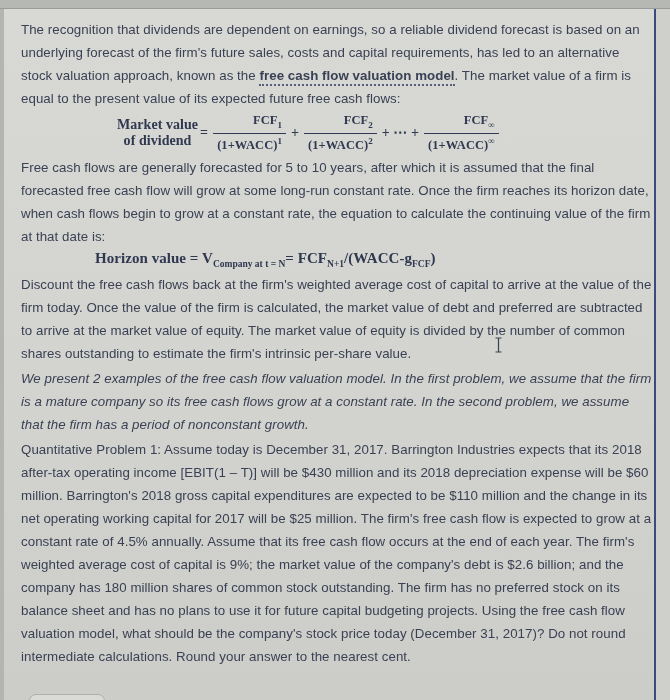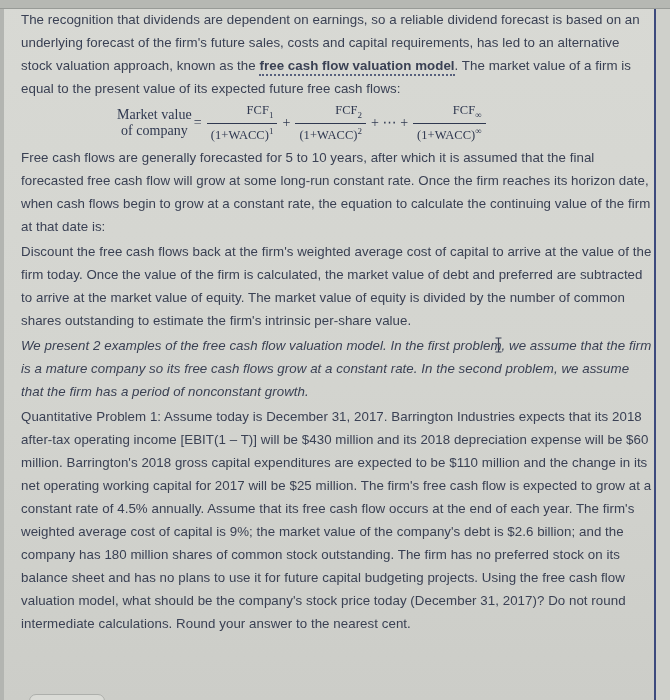--- a/index.html
+++ b/index.html
@@ -22,31 +22,31 @@
     background:#b3b5b1;
   }
   .right-accent-line {
     position:absolute; top:9px; bottom:0; left:654px; width:2px;
   }
   .right-outer {
     position:absolute; top:9px; bottom:0; left:656px; right:0;
     background:#cfd0cb;
   }
   .content {
-    position:absolute; left:21px; top:4px; width:632px; padding-top:4px;
+    position:absolute; left:21px; top:14px; width:632px; padding-top:4px;
     font-size:13.3px; line-height:23px; color:#3a4154; letter-spacing:0.05px;
   }
   .content p { margin:0 0 2px 0; }
   .term-link {
     font-weight:bold; padding-bottom:1px;
     border-bottom:2px dotted #565f7c; cursor:pointer;
   }
   .formula {
     font-family:"Liberation Serif", serif; color:#2f3850;
-    margin:3px 0 3px 96px; line-height:normal; white-space:nowrap;
+    margin:3px 0 3px 96px; line-height:normal; white-space:nowrap;font-weight:bold;
   }
   .stack { display:inline-block; text-align:center; vertical-align:middle; line-height:16px; font-size:14px; }
   .stack span { display:block; }
   .frac { display:inline-block; text-align:center; vertical-align:middle; margin:0 3px; }
   .frac .num, .frac .den { display:block; line-height:15px; padding:0 4px; font-size:12.5px;text-align:right; }
   .frac .num { border-bottom:1px solid #2f3850; }
   .op { vertical-align:middle; margin:0 2px; font-size:14px; }
   sub { font-size:9px; letter-spacing:0; }
   sup { font-size:9px; letter-spacing:0; }
   .formula2 { font-size:15px; margin:2px 0 4px 74px; }
@@ -69,26 +69,27 @@
 <div class="right-outer"></div>
 <div class="right-accent-line" style="background:#3d4a7d;"></div>
 
 <div class="content">
 
   <p><span>The recognition that dividends are dependent on earnings, so a reliable dividend forecast is based on an underlying forecast of the firm's future sales, costs and capital requirements, has led to an alternative stock valuation approach, known as the </span><span class="term-link">free cash flow valuation model</span><span>. The market value of a firm is equal to the present value of its expected future free cash flows:</span></p>
 
   <div class="formula">
     <span class="stack">
       <span>Market value</span>
-      <span>of company</span>
+      <span>of dividend</span>
     </span><span class="op">=</span><span class="frac"><span class="num"><span>FCF</span><sub>1</sub></span><span class="den"><span>(1+WACC)</span><sup>1</sup></span></span><span class="op">+</span><span class="frac"><span class="num"><span>FCF</span><sub>2</sub></span><span class="den"><span>(1+WACC)</span><sup>2</sup></span></span><span class="op">+ ⋯ +</span><span class="frac"><span class="num"><span>FCF</span><sub>∞</sub></span><span class="den"><span>(1+WACC)</span><sup>∞</sup></span></span>
   </div>
 
   <p>Free cash flows are generally forecasted for 5 to 10 years, after which it is assumed that the final forecasted free cash flow will grow at some long-run constant rate. Once the firm reaches its horizon date, when cash flows begin to grow at a constant rate, the equation to calculate the continuing value of the firm at that date is:</p>
 
+  <div class="formula formula2"><span>Horizon value</span><span> = </span><span>V</span><sub>Company at t = N</sub><span>= </span><span>FCF</span><sub>N+1</sub><span>/(WACC-g</span><sub>FCF</sub><span>)</span></div>
 
   <p>Discount the free cash flows back at the firm's weighted average cost of capital to arrive at the value of the firm today. Once the value of the firm is calculated, the market value of debt and preferred are subtracted to arrive at the market value of equity. The market value of equity is divided by the number of common shares outstanding to estimate the firm's intrinsic per-share value.</p>
 
   <p class="note">We present 2 examples of the free cash flow valuation model. In the first problem, we assume that the firm is a mature company so its free cash flows grow at a constant rate. In the second problem, we assume that the firm has a period of nonconstant growth.</p>
 
   <p class="problem"><span class="plabel">Quantitative Problem 1:</span><span> Assume today is December 31, 2017. Barrington Industries expects that its 2018 after-tax operating income [EBIT(1 – T)] will be $430 million and its 2018 depreciation expense will be $60 million. Barrington's 2018 gross capital expenditures are expected to be $110 million and the change in its net operating working capital for 2017 will be $25 million. The firm's free cash flow is expected to grow at a constant rate of 4.5% annually. Assume that its free cash flow occurs at the end of each year. The firm's weighted average cost of capital is 9%; the market value of the company's debt is $2.6 billion; and the company has 180 million shares of common stock outstanding. The firm has no preferred stock on its balance sheet and has no plans to use it for future capital budgeting projects. Using the free cash flow valuation model, what should be the company's stock price today (December 31, 2017)? Do not round intermediate calculations. Round your answer to the nearest cent.</span></p>
 
 </div>
 
 <span class="text-cursor">

